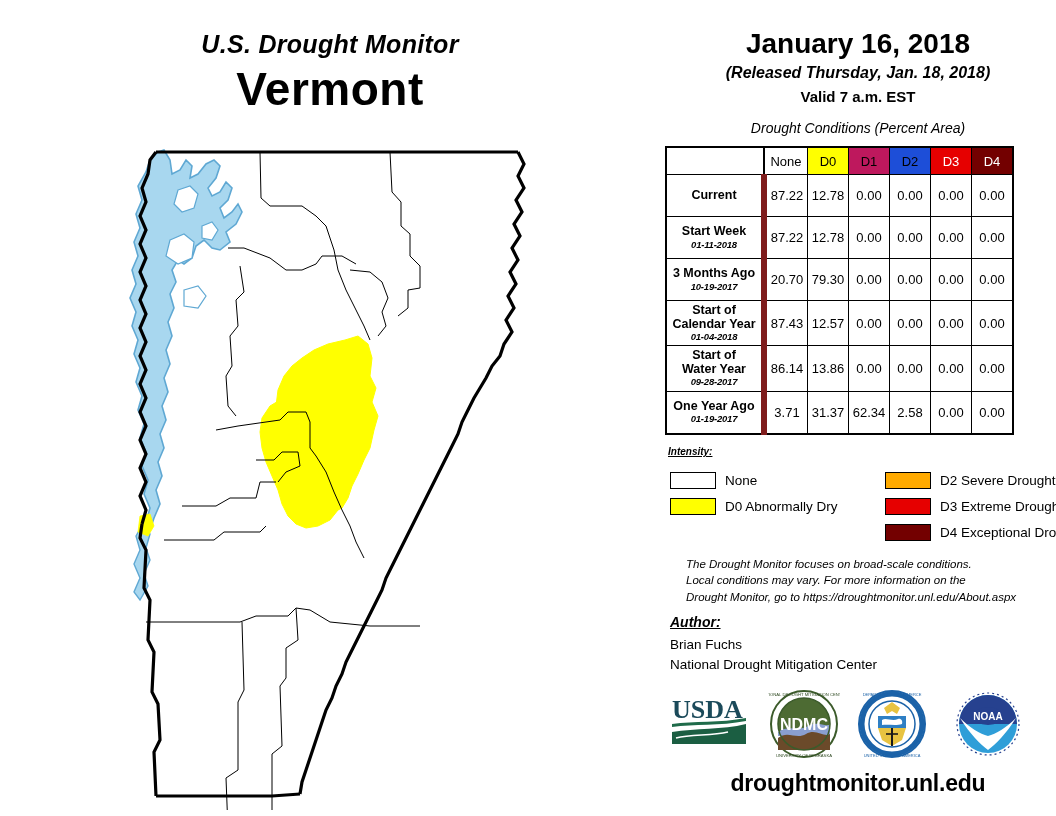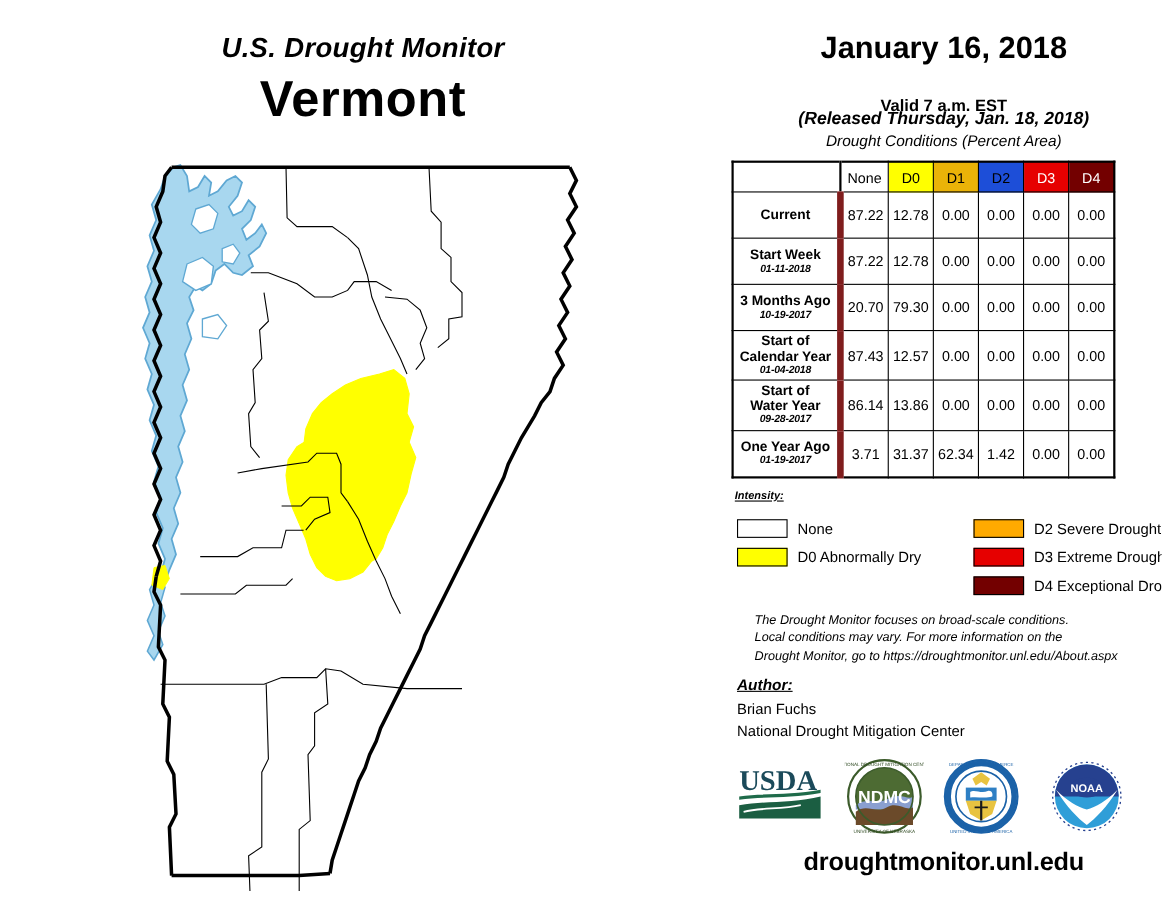--- a/index.html
+++ b/index.html
@@ -15,41 +15,41 @@
     font-size:46px;font-weight:bold;letter-spacing:.5px;}
 
   
   #map-wrap{left:120px;top:130px;width:440px;height:680px;}
   #map-svg{display:block;width:440px;height:680px;}
 
   
   #rel-date{left:660px;top:28px;width:396px;text-align:center;
     font-size:28px;font-weight:bold;}
   #rel-sub{left:660px;top:64px;width:396px;text-align:center;
-    font-size:16px;font-weight:bold;font-style:italic;margin-top:36px;}
+    font-size:16px;font-weight:bold;font-style:italic;}
   #rel-valid{left:660px;top:88px;width:396px;text-align:center;
     font-size:15px;font-weight:bold;}
   #tbl-caption{left:660px;top:120px;width:396px;text-align:center;
     font-size:14px;font-style:italic;}
 
   
   #cond-table{left:665px;top:146px;border-collapse:collapse;
     font-size:12.5px;}
   #cond-table td,#cond-table th{border:1px solid #000;padding:0;
     text-align:center;vertical-align:middle;font-weight:normal;}
   #cond-table thead th{height:26px;font-size:13px;}
   #cond-table thead th.corner{border:none;background:transparent;}
   #cond-table td.rowlabel{width:86px;padding:3px 4px;
     font-weight:bold;font-size:12.5px;line-height:1.08;}
   #cond-table td.val{width:40px;height:41px;font-size:13px;}
   .rl-date{display:block;font-weight:bold;font-style:italic;font-size:9.5px;
     letter-spacing:-.2px;margin-top:1px;}
   .th-none{background:#ffffff;color:#000;width:40px;}
   .th-d0{background:#ffff00;color:#000;width:40px;}
-  .th-d1{background:#eab308;color:#000;width:40px;}
+  .th-d1{background:#be185d;color:#000;width:40px;}
   .th-d2{background:#1d4ed8;color:#000;width:40px;}
   .th-d3{background:#e60000;color:#fff;width:40px;}
   .th-d4{background:#730000;color:#fff;width:40px;}
   
   #cond-table{border:2px solid #000;}
   #cond-table tbody td.rowlabel{border-right:6px solid #7f1d1d;}
   #cond-table thead th.th-none{border-left:2px solid #000;}
 
   
   #intensity-head{left:668px;top:446px;font-size:10px;font-style:italic;
@@ -236,21 +236,21 @@
         <td class="val">0.00</td>
         <td class="val">0.00</td>
         <td class="val">0.00</td>
         <td class="val">0.00</td>
       </tr>
       <tr>
         <td class="rowlabel"><span>One Year Ago</span><span class="rl-date">01-19-2017</span></td>
         <td class="val">3.71</td>
         <td class="val">31.37</td>
         <td class="val">62.34</td>
-        <td class="val">1.42</td>
+        <td class="val">2.58</td>
         <td class="val">0.00</td>
         <td class="val">0.00</td>
       </tr>
     </tbody>
 </table>
 
 <div class="abs" id="intensity-head">Intensity:</div>
 <div class="legend-col" id="legend-left">
     <div class="legend-row">
       <span class="swatch" style="background: rgb(255, 255, 255);"></span>

